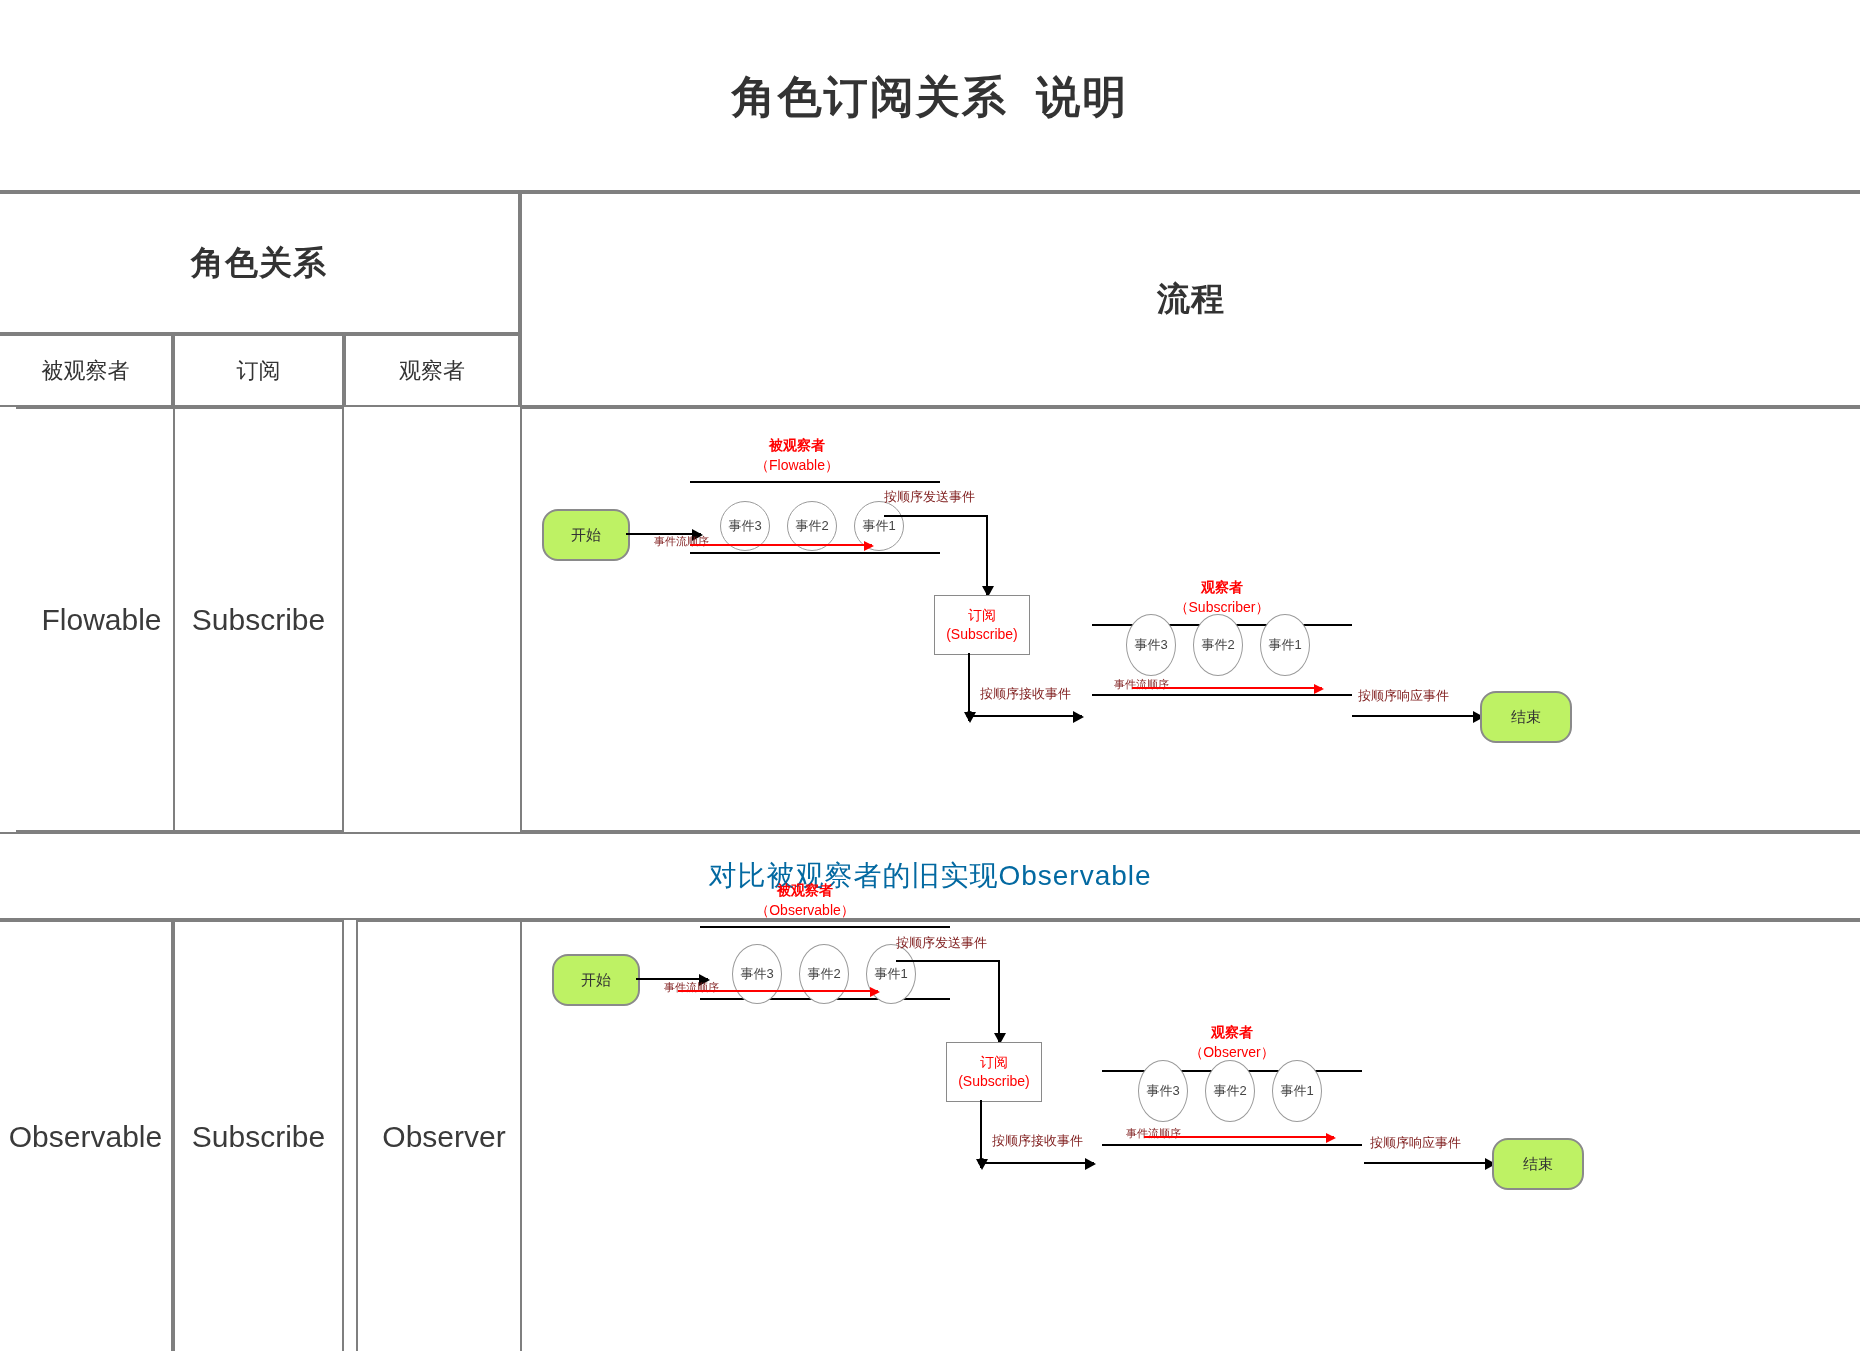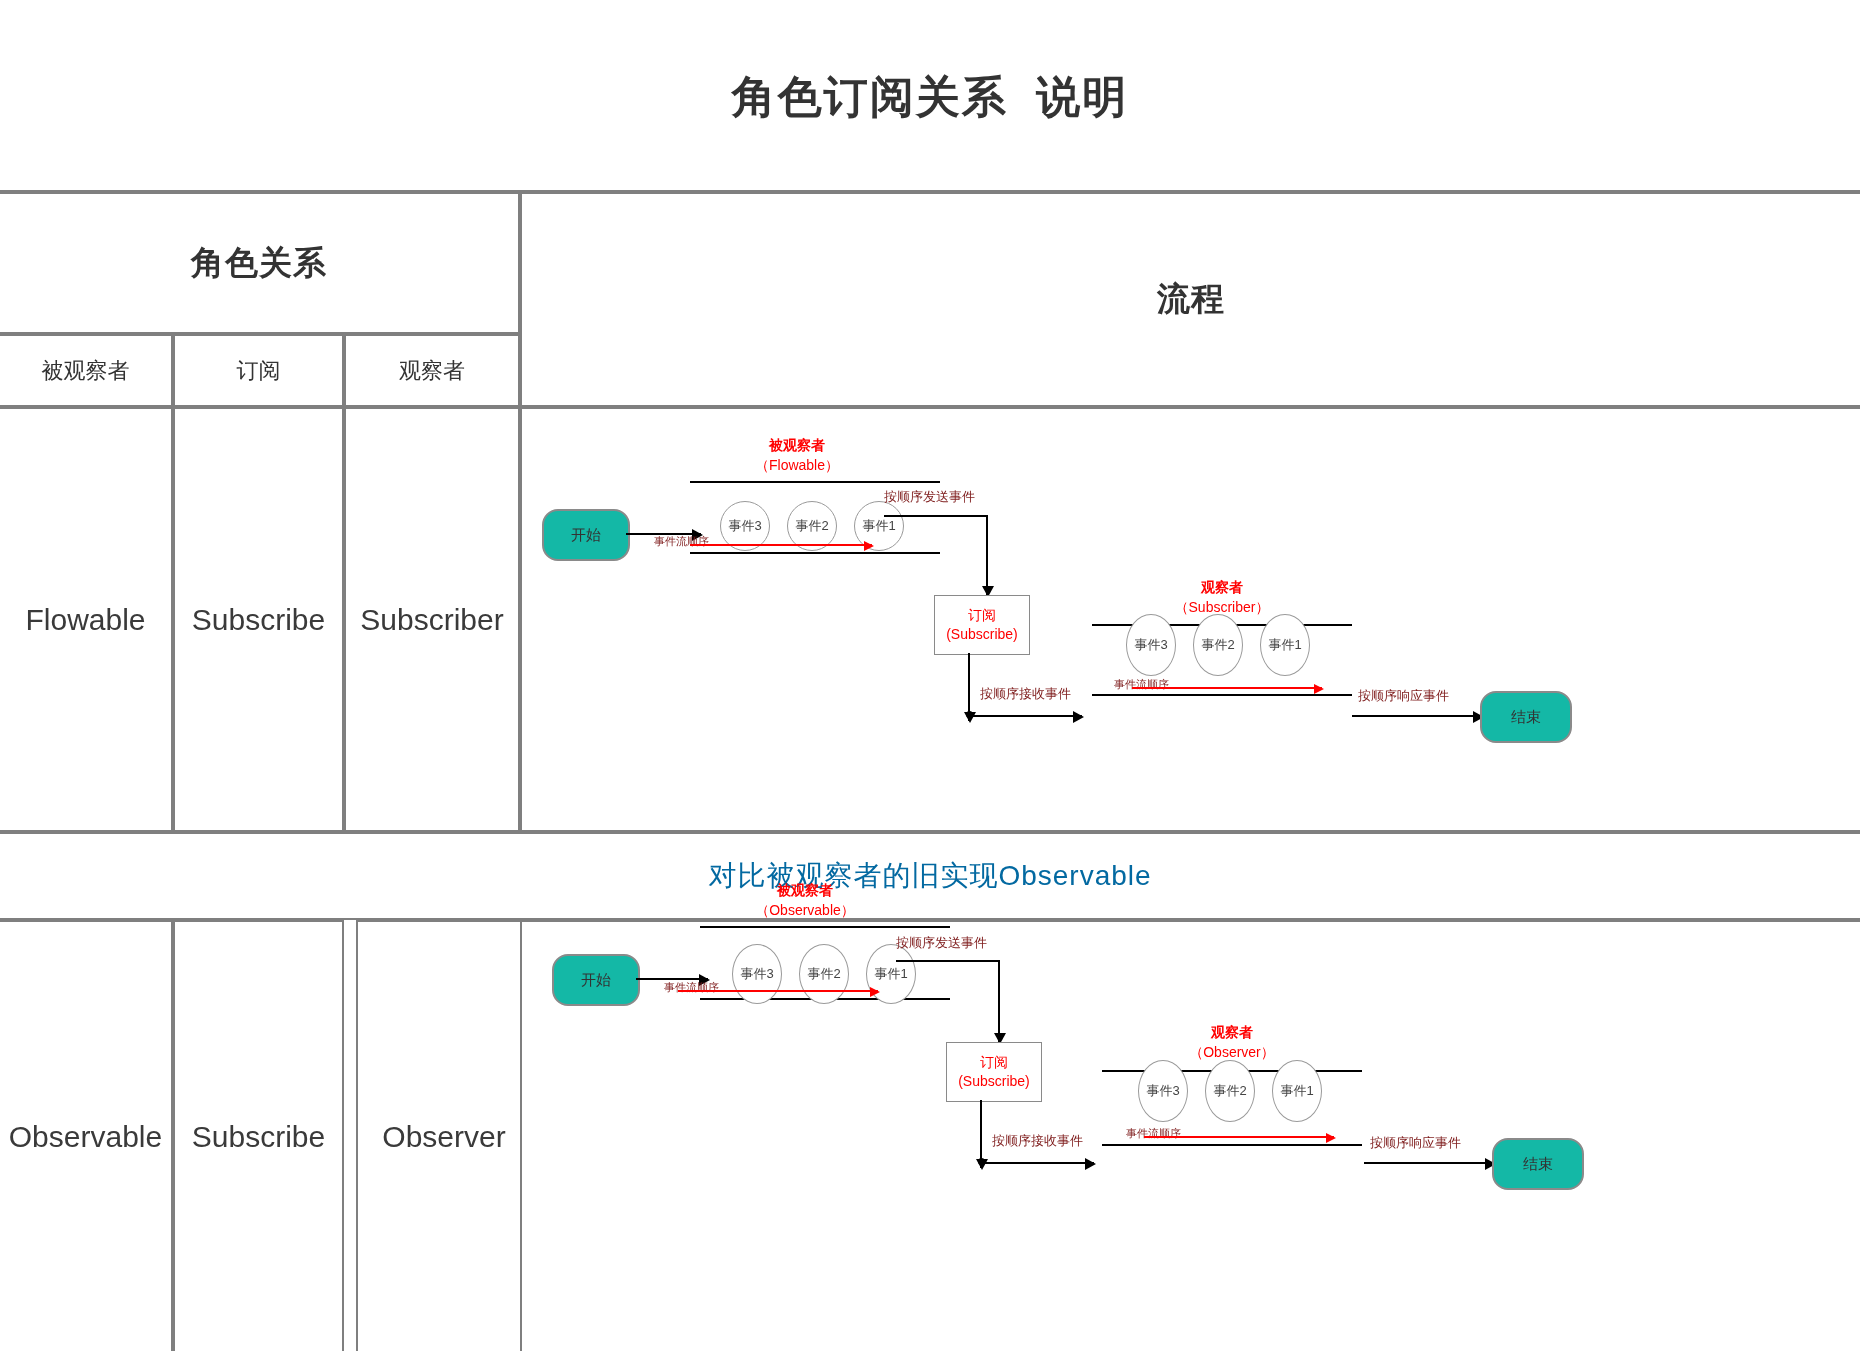--- a/index.html
+++ b/index.html
@@ -19,38 +19,38 @@
   .flow-head{left:520px;top:192px;width:1340px;height:215px;border-right:none;}
   .flow-head-text{font-size:33px;font-weight:bold;color:#333;letter-spacing:1px;}
 
   .subhead{top:334px;height:73px;font-size:22px;color:#333;}
   .subhead.c0{left:0;width:173px;border-left:none;}
   .subhead.c1{left:173px;width:171px;}
   .subhead.c2{left:344px;width:176px;}
 
   .rowcell{font-size:30px;color:#3a3a3a;}
   .r1{top:407px;height:425px;}
-  .r1.c0{left:0;width:173px;border-left:none;}
+  .r1.c0{left:16px;width:173px;border-left:none;}
   .r1.c1{left:173px;width:171px;}
   .r1.c2{left:344px;width:176px;}
   .r1.flow{left:520px;width:1340px;border-right:none;}
 
   .divider{left:0;top:832px;width:1860px;height:88px;border-left:none;border-right:none;}
   .divider-text{font-size:28px;color:#0369a1;letter-spacing:1px;}
 
   .r2{top:920px;height:431px;}
   .r2.c0{left:0;width:173px;border-left:none;border-bottom:none;}
   .r2.c1{left:173px;width:171px;border-bottom:none;}
   .r2.c2{left:356px;width:176px;border-bottom:none;}
   .r2.flow{left:520px;width:1340px;border-right:none;border-bottom:none;}
 
   
   .diagram{position:absolute;left:0;top:0;width:100%;height:100%;}
 
-  .term-box{position:absolute;background:#14b8a6;border:2px solid #8a8a8a;border-radius:16px;
+  .term-box{position:absolute;background:#bef264;border:2px solid #8a8a8a;border-radius:16px;
             display:flex;align-items:center;justify-content:center;font-size:15px;color:#333;}
 
   .sub-box{position:absolute;background:#fff;border:1px solid #8a8a8a;
            display:flex;flex-direction:column;align-items:center;justify-content:center;
            font-size:14px;color:#ff0000;line-height:1.35;}
 
   .grp-title{position:absolute;text-align:center;color:#ff0000;font-size:14px;
              font-weight:bold;line-height:1.45;white-space:nowrap;}
   .grp-title .en{font-weight:normal;margin-top:13px;}
 
@@ -100,23 +100,20 @@
   <div class="cell subhead c2 center">
     <span>观察者</span>
   </div>
 
   <div class="cell rowcell r1 c0 center">
     <span>Flowable</span>
   </div>
   <div class="cell rowcell r1 c1 center">
     <span>Subscribe</span>
   </div>
-  <div class="cell rowcell r1 c2 center">
-    <span>Subscriber</span>
-  </div>
 
   <div class="cell r1 flow">
     <div class="diagram">
 
       <div class="term-box" style="left:20px;top:100px;width:84px;height:48px;">
         <span>开始</span>
       </div>
 
       <div class="arrow-h" style="left:104px;top:124px;width:75px;"></div>
 

